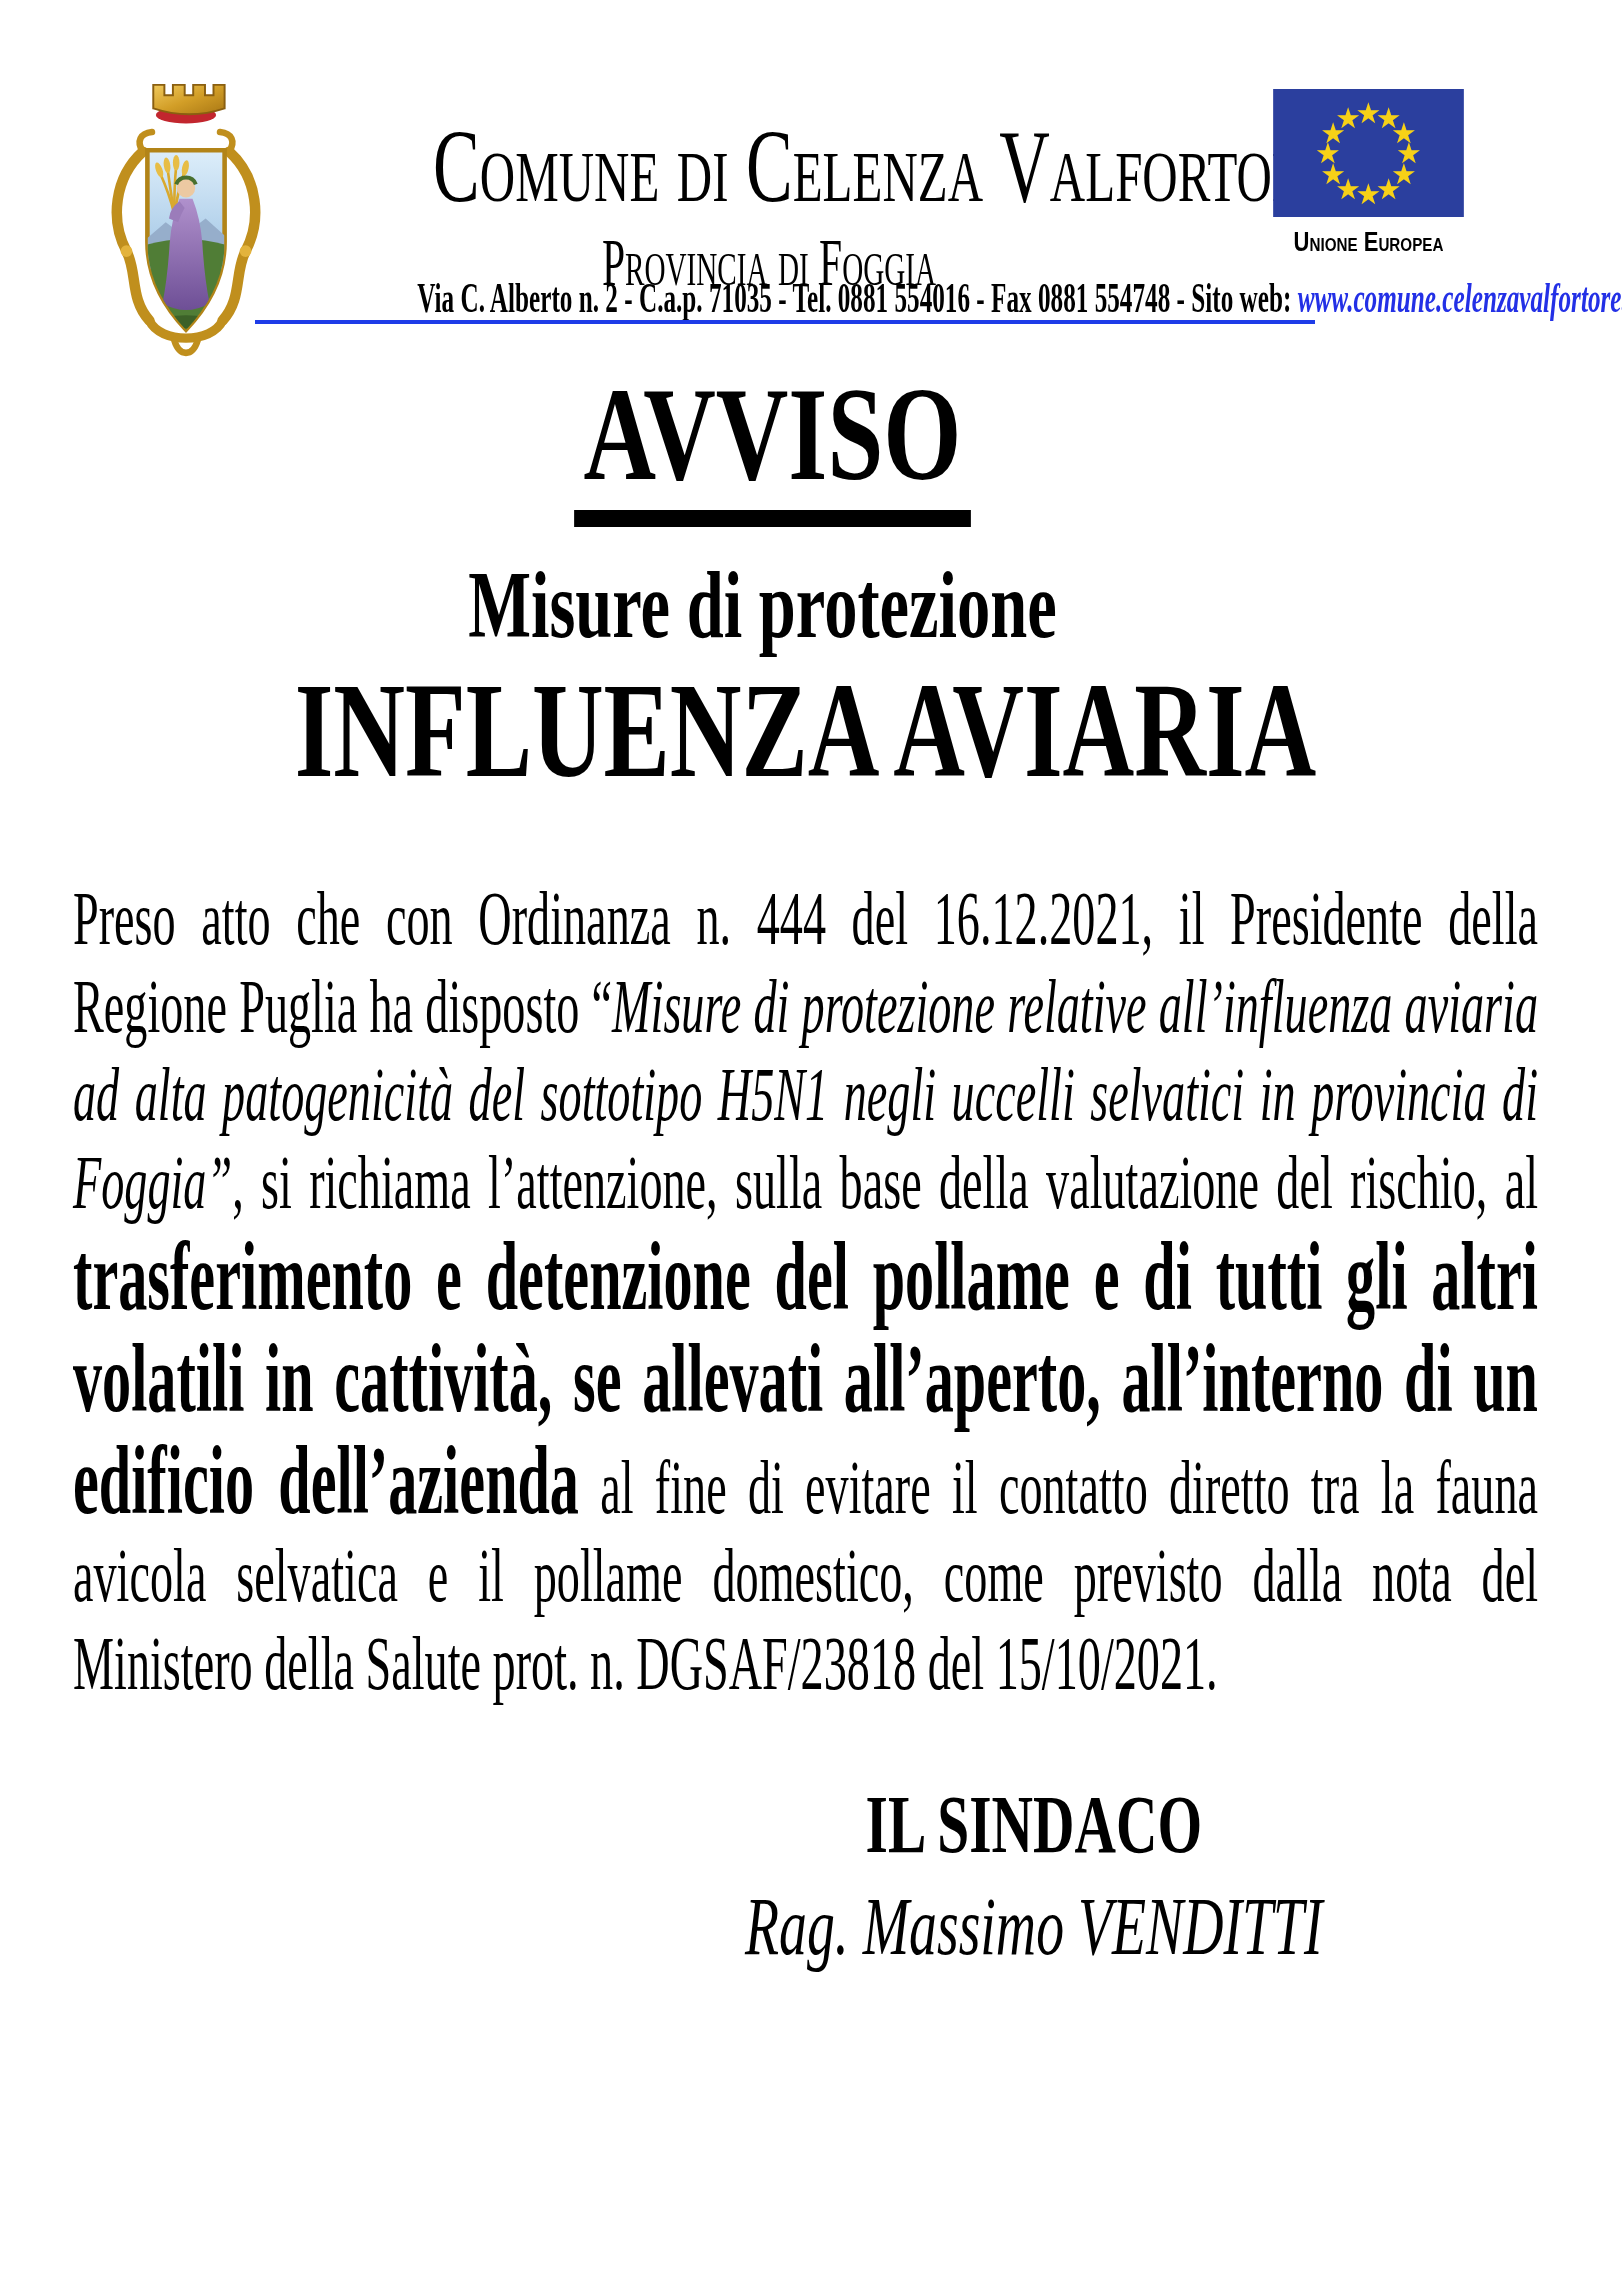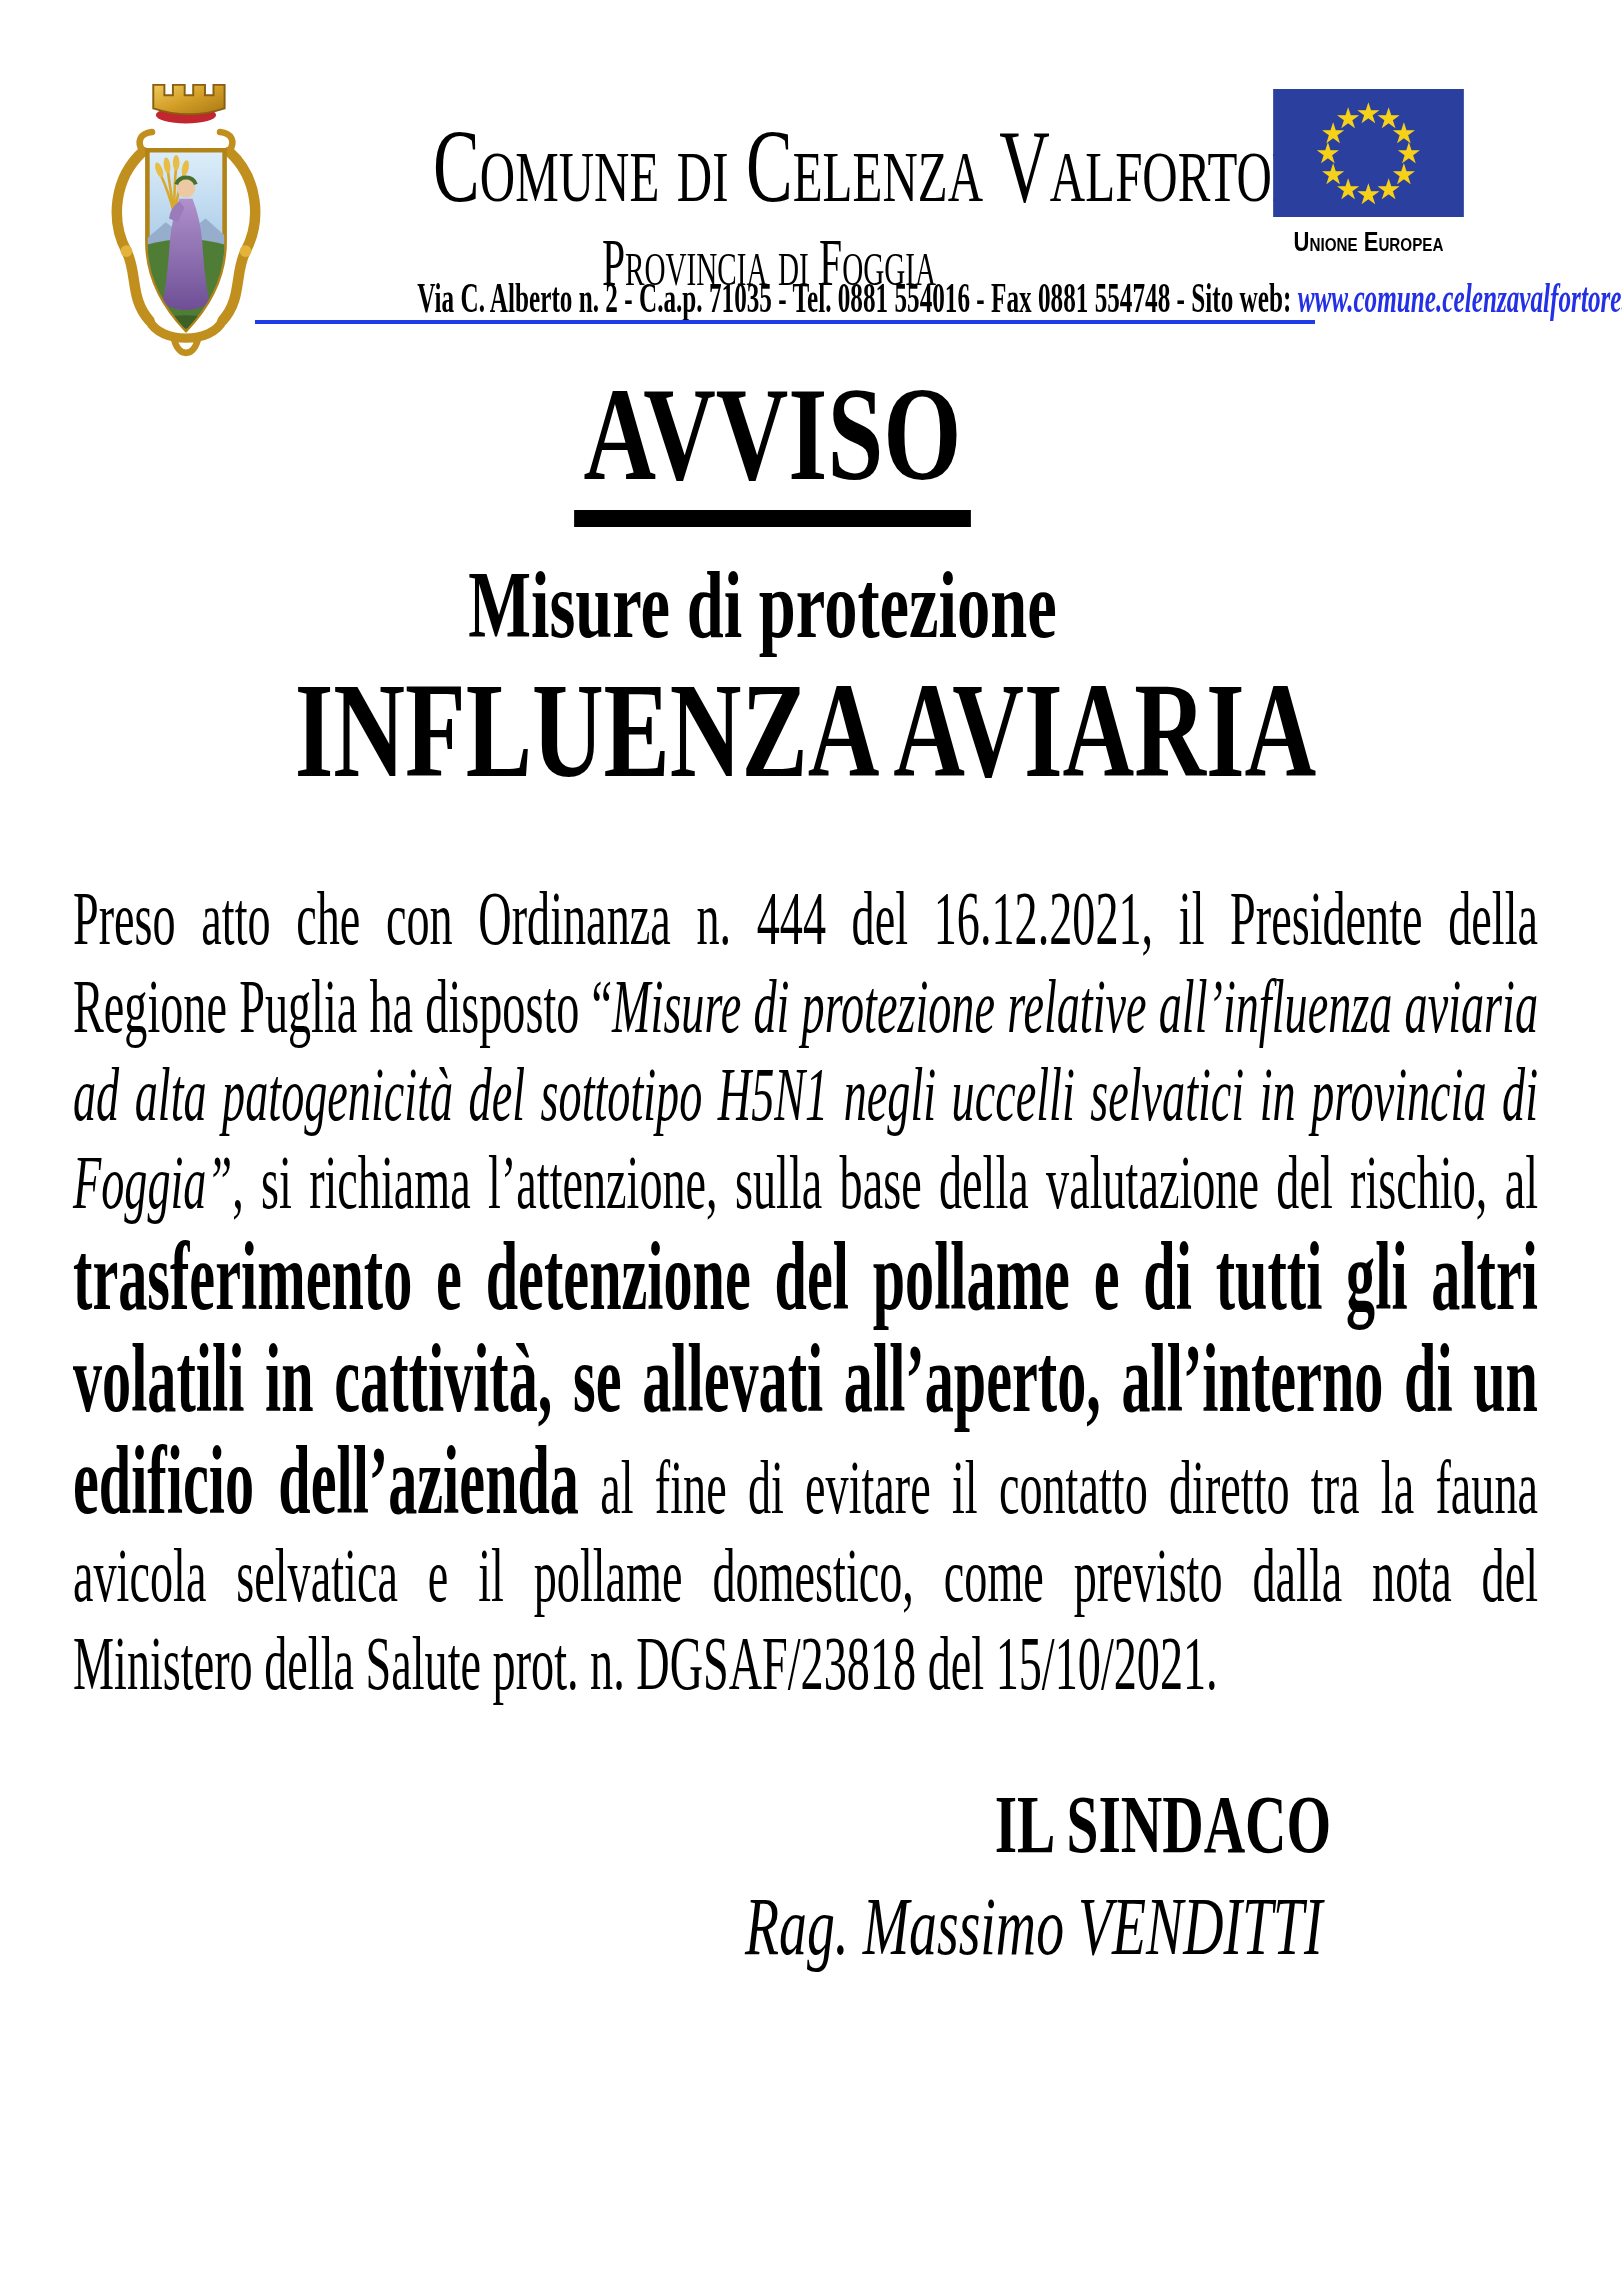--- a/index.html
+++ b/index.html
@@ -36,21 +36,21 @@
   .subject{font-size:136px;font-weight:bold;line-height:1;}
 
   .para-clip{margin-top:18px;overflow:visible;}
   .squeeze{width:166.667%;transform:scaleX(.60);transform-origin:0 0;}
   .para{font-size:77px;line-height:1.14;text-align:justify;}
   .seg-regular{}
   .seg-italic{font-style:italic;}
   .seg-bold-large{font-weight:bold;font-size:97px;line-height:1.05;}
 
   .signature{margin-top:69px;text-align:right;padding-right:79px;}
-  .sig-in{display:inline-block;text-align:right;}
+  .sig-in{display:inline-block;text-align:center;}
   .sig-role{font-size:82px;font-weight:bold;line-height:1;white-space:nowrap;
             transform:scaleX(.70);transform-origin:50% 0;}
   .sig-name{margin-top:19.6px;font-size:82px;font-style:italic;line-height:1;white-space:nowrap;
             transform:scaleX(.68);transform-origin:50% 0;}
 </style>
 </head>
 <body>
 
 <div class="page">
 

